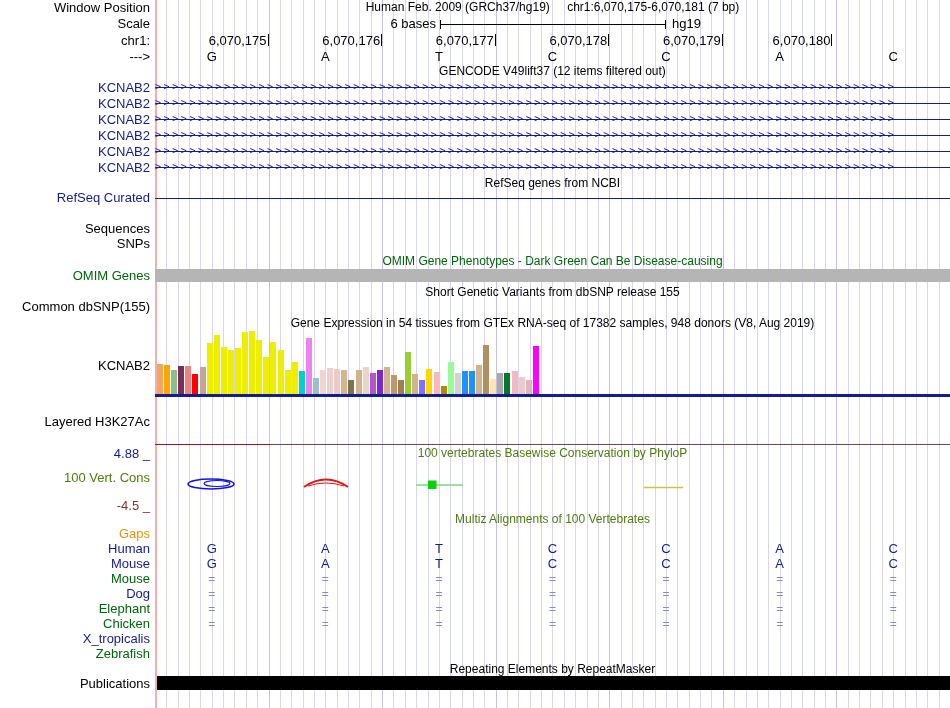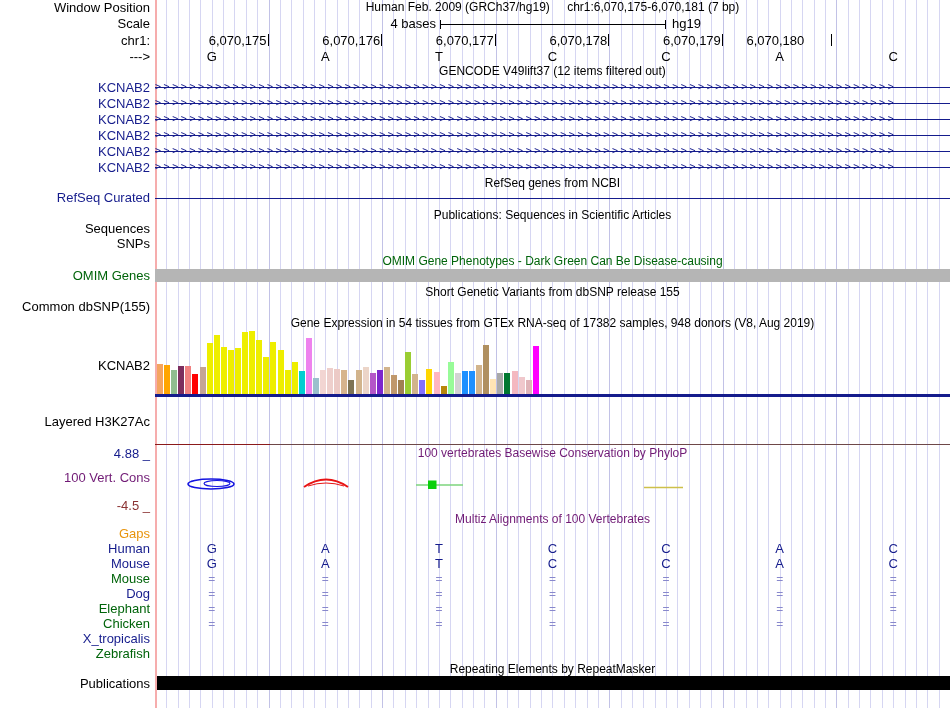--- a/index.html
+++ b/index.html
@@ -6,21 +6,21 @@
   .canvas{position:relative;width:950px;height:708px;background:#fff;overflow:hidden;
           font-family:"Liberation Sans",sans-serif;color:#000;}
   .abs{position:absolute;}
   .grid{left:155px;top:0;width:795px;height:708px;
         background:
           repeating-linear-gradient(to right,#c2c2e6 0,#c2c2e6 1px,transparent 1px,transparent 113.571px),
           repeating-linear-gradient(to right,#d6d6f2 0,#d6d6f2 1px,transparent 1px,transparent 11.357px);}
   .guideline{left:155px;top:0;width:2px;height:708px;background:#f6adad;}
   .tlabel{left:0;width:150px;text-align:right;font-size:13px;line-height:14px;white-space:nowrap;}
   .title{left:155px;width:795px;text-align:center;font-size:12px;line-height:13px;white-space:nowrap;}
-  .c-navy{color:#151c8c;} .c-blue{color:#701a75;} .c-green{color:#00640a;}
+  .c-navy{color:#151c8c;} .c-blue{color:#4d7c0f;} .c-green{color:#00640a;}
   .c-orange{color:#e8940c;} .c-maroon{color:#8b3232;}
   .coord{font-size:13px;line-height:13px;display:flex;justify-content:flex-end;align-items:flex-start;}
   .coord-tick{display:inline-block;width:1px;height:12px;background:#000;margin-left:1px;}
   .base{font-size:13px;line-height:14px;text-align:center;}
   .arrows{font-family:"DejaVu Sans Mono",monospace;font-size:10px;letter-spacing:2.6px;
           line-height:12px;height:12px;width:795px;overflow:hidden;white-space:nowrap;color:#151c8c;
           background:linear-gradient(#151c8c,#151c8c) 0 6px/100% 1px no-repeat;}
   .bracket{border-left:1px solid #000;border-right:1px solid #000;height:9px;width:224px;
            background:linear-gradient(#000,#000) center/100% 1px no-repeat;}
   .meq{font-size:12px;line-height:14px;color:#8888cc;text-align:center;}
@@ -34,34 +34,33 @@
   <div class="abs grid"></div>
   <div class="abs guideline"></div>
 
   <div class="abs tlabel" style="top:1px">Window Position</div>
   <div class="abs title" style="top:1px">
     <span>Human Feb. 2009 (GRCh37/hg19)</span>
     <span style="margin-left:14px">chr1:6,070,175-6,070,181 (7 bp)</span>
   </div>
 
   <div class="abs tlabel" style="top:17px">Scale</div>
-  <div class="abs" style="left:155px;top:17px;width:281px;text-align:right;font-size:13px;line-height:14px">4 bases</div>
+  <div class="abs" style="left:155px;top:17px;width:281px;text-align:right;font-size:13px;line-height:14px">6 bases</div>
   <div class="abs bracket" style="left:440px;top:20px"></div>
   <div class="abs" style="left:672px;top:17px;font-size:13px;line-height:14px">hg19</div>
 
   <div class="abs tlabel" style="top:34px">chr1:</div>
   <div class="abs tlabel" style="top:50px">---&gt;</div>
 
   <div class="abs title" style="top:65px">GENCODE V49lift37 (12 items filtered out)</div>
 
   <div class="abs title" style="top:177px">RefSeq genes from NCBI</div>
   <div class="abs tlabel c-navy" style="top:191px">RefSeq Curated</div>
   <div class="abs" style="left:155px;top:198px;width:795px;height:1px;background:#151c8c"></div>
 
-  <div class="abs title" style="top:209px">Publications: Sequences in Scientific Articles</div>
   <div class="abs tlabel" style="top:222px">Sequences</div>
   <div class="abs tlabel" style="top:237px">SNPs</div>
 
   <div class="abs title c-green" style="top:255px">OMIM Gene Phenotypes - Dark Green Can Be Disease-causing</div>
   <div class="abs" style="left:155px;top:269px;width:795px;height:13px;background:#b5b5b5"></div>
   <div class="abs tlabel c-green" style="top:269px">OMIM Genes</div>
 
   <div class="abs title" style="top:286px">Short Genetic Variants from dbSNP release 155</div>
   <div class="abs tlabel" style="top:300px">Common dbSNP(155)</div>
 
@@ -106,21 +105,21 @@
       <span class="coord-tick"></span>
     </div>
     <div class="abs coord" style="left: 519.286px; top: 34px; width: 90px;">
       <span>6,070,178</span>
       <span class="coord-tick"></span>
     </div>
     <div class="abs coord" style="left: 632.857px; top: 34px; width: 90px;">
       <span>6,070,179</span>
       <span class="coord-tick"></span>
     </div>
-    <div class="abs coord" style="left: 746.429px; top: 34px; width: 86px; justify-content: space-between;">
+    <div class="abs coord" style="left: 746.429px; top: 34px; width: 86px;">
       <span>6,070,180</span>
       <span class="coord-tick"></span>
     </div>
     <div class="abs base" style="left: 201.786px; top: 50px; width: 20px;">G</div>
     <div class="abs base" style="left: 315.357px; top: 50px; width: 20px;">A</div>
     <div class="abs base" style="left: 428.929px; top: 50px; width: 20px;">T</div>
     <div class="abs base" style="left: 542.5px; top: 50px; width: 20px;">C</div>
     <div class="abs base" style="left: 656.071px; top: 50px; width: 20px;">C</div>
     <div class="abs base" style="left: 769.643px; top: 50px; width: 20px;">A</div>
     <div class="abs base" style="left: 883.214px; top: 50px; width: 20px;">C</div>

